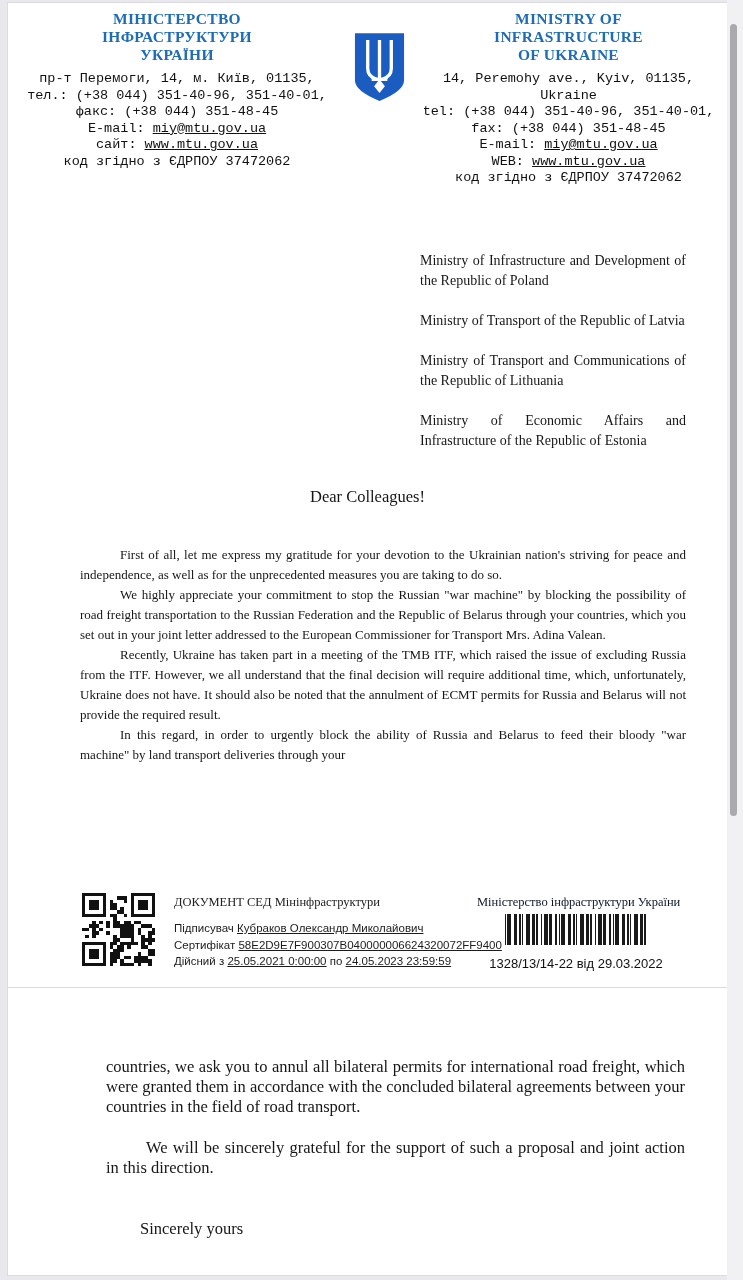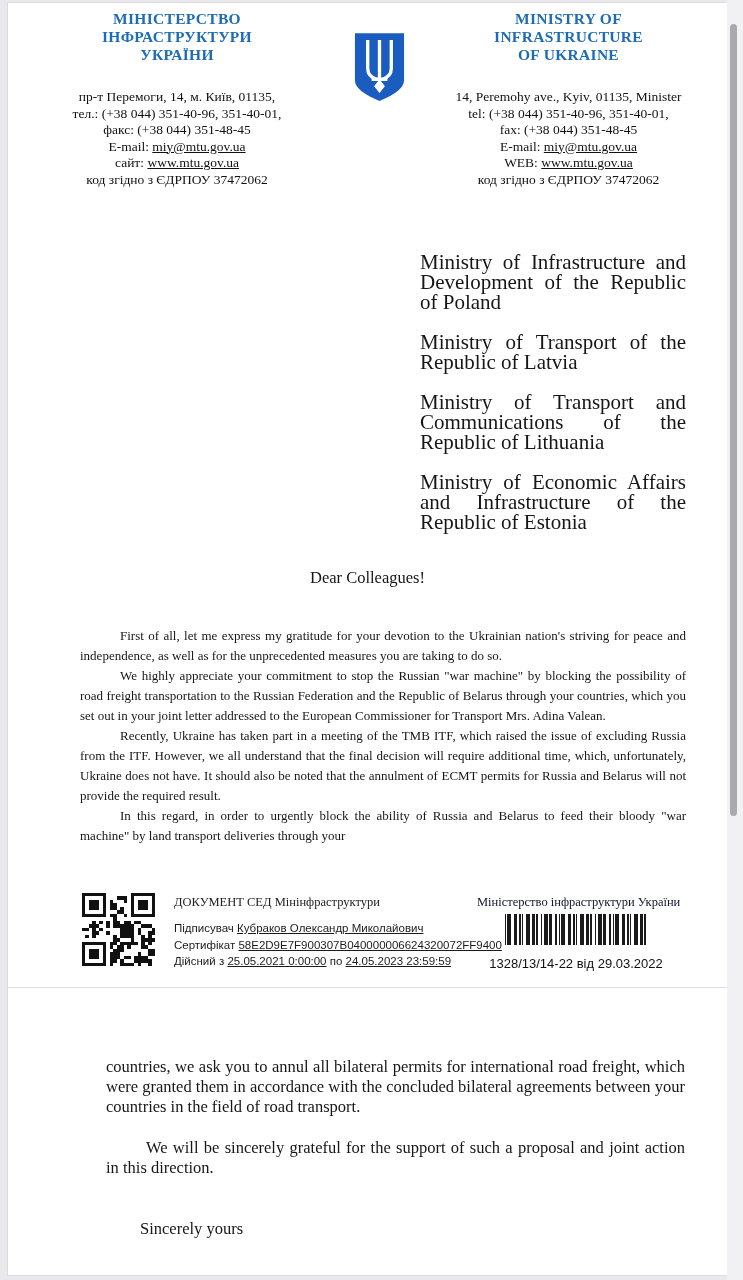--- a/index.html
+++ b/index.html
@@ -10,25 +10,25 @@
   .page2{top:988px;height:287px;}
   
   .scrollbar{position:absolute;right:0;top:0;width:16px;height:1280px;background:#f1f1f4;}
   .scroll-thumb{position:absolute;left:3px;top:24px;width:7px;height:792px;border-radius:4px;background:#a9a9ae;}
   
   .letterhead{display:flex;padding:7px 6px 0 4px;}
   .lh-col{text-align:center;}
   .lh-left{flex:0 0 330px;}
   .lh-right{flex:1;}
   .lh-title{color:#1e6cb5;font-weight:bold;font-size:15.5px;line-height:18px;letter-spacing:.3px;}
-  .lh-contact{margin-top:25px;font-size:13.5px;line-height:16.5px;color:#111;}
+  .lh-contact{margin-top:7px;font-size:13.5px;line-height:16.5px;color:#111;font-family:Liberation Mono, monospace;}
   .emblem-wrap{flex:0 0 74px;display:flex;justify-content:center;padding-top:21px;}
   .u{text-decoration:underline;}
   
-  .recipients{margin:64px 41px 0 auto;width:266px;text-align:justify;font-size:21px;line-height:20px;}
+  .recipients{margin:64px 41px 0 auto;width:266px;text-align:justify;font-size:14px;line-height:20px;}
   .recipients p{margin:0 0 20px 0;}
   .recipients p:last-child{margin-bottom:0;}
   
   .salutation{margin-top:36px;text-align:center;font-size:16.5px;line-height:20px;}
   .body-text{margin-top:38px;padding:0 41px 0 72px;text-align:justify;font-size:13px;line-height:20px;}
   .body-text p{margin:0;text-indent:40px;}
   
   .stamp{position:absolute;left:74px;top:890px;display:flex;font-family:"Liberation Sans","DejaVu Sans",sans-serif;}
   .qr{width:73px;height:73px;flex:0 0 73px;}
   .stamp-mid{margin-left:19px;width:297px;}
@@ -82,21 +82,21 @@
         </svg>
       </div>
 
       <div class="lh-col lh-right">
         <div class="lh-title">
           <div>MINISTRY OF</div>
           <div>INFRASTRUCTURE</div>
           <div>OF UKRAINE</div>
         </div>
         <div class="lh-contact">
-          <div>14, Peremohy ave., Kyiv, 01135, Minister</div>
+          <div>14, Peremohy ave., Kyiv, 01135, Ukraine</div>
           <div>tel: (+38 044) 351-40-96, 351-40-01,</div>
           <div>fax: (+38 044) 351-48-45</div>
           <div><span>E-mail: </span><span class="u">miy@mtu.gov.ua</span></div>
           <div><span>WEB: </span><span class="u">www.mtu.gov.ua</span></div>
           <div>код згідно з ЄДРПОУ 37472062</div>
         </div>
       </div>
     </div>
 
     <div class="recipients">

